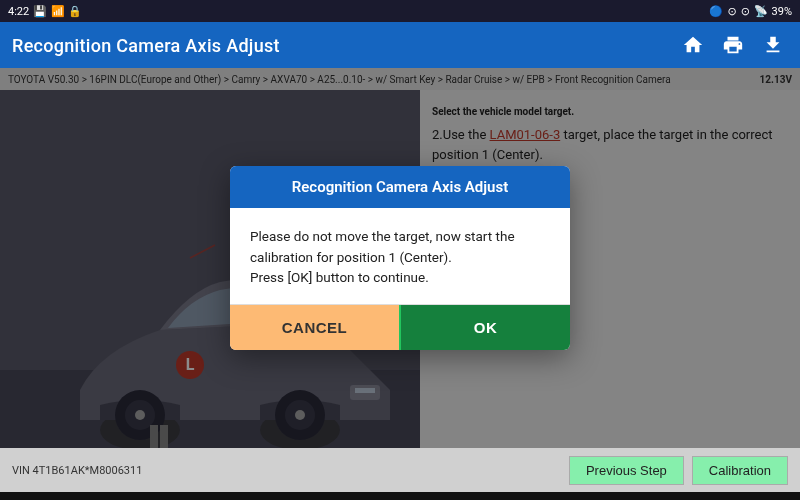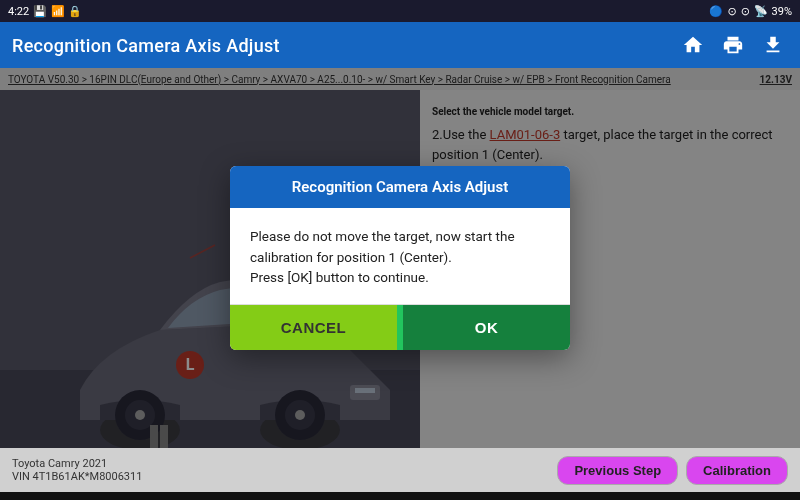--- a/index.html
+++ b/index.html
@@ -71,21 +71,20 @@
       width: 100%;
       height: 22px;
       background: #e8e8e8;
       display: flex;
       align-items: center;
       padding: 4px 8px;
       font-size: 10px;
       color: #333;
       overflow: hidden;
       white-space: nowrap;
-      text-decoration: underline;
     }
     #breadcrumb-bar span.voltage {
       margin-left: auto;
       color: #333;
       font-weight: bold;
     }
 
     
     #main-content {
       width: 100%;
@@ -142,26 +141,26 @@
     }
     #bottom-left {
       font-size: 11px;
       color: #333;
     }
     #bottom-right {
       display: flex;
       gap: 8px;
     }
     .bottom-btn {
-      background: #d946ef;
+      background: #86efac;
       border: 1px solid #aaa;
-      border-radius: 11px;
+      border-radius: 0;
       padding: 6px 16px;
       font-size: 13px;
-      font-weight: 700;
+      font-weight: 400;
       cursor: pointer;
       color: #222;
     }
 
     
     #overlay {
       position: absolute;
       top: 68px;
       left: 0;
       width: 100%;
@@ -202,23 +201,23 @@
     .dialog-btn {
       flex: 1;
       padding: 14px;
       font-size: 15px;
       font-weight: 700;
       cursor: pointer;
       border: none;
       letter-spacing: 0.5px;
     }
     #dialog-cancel {
-      background: #84cc16;
+      background: #fdba74;
       color: #333;
-      border-right: 6px solid #22c55e;
+      border-right: 2px solid #22c55e;
     }
     #dialog-ok {
       background: #15803d;
       color: white;
     }
 
     
     #car-svg {
       width: 100%;
       height: 100%;
@@ -331,21 +330,20 @@
   <div id="text-area">
     <div class="step-title">Select the vehicle model target.</div>
     <div class="step-item">
       <span>2.Use the </span><span class="link-text">LAM01-06-3</span><span> target, place the target in the correct position 1 (Center).</span>
     </div>
   </div>
 </div>
 
 <div id="bottom-bar">
   <div id="bottom-left">
-    <div>Toyota Camry 2021</div>
     <div>VIN 4T1B61AK*M8006311</div>
   </div>
   <div id="bottom-right">
     <button class="bottom-btn">Previous Step</button>
     <button class="bottom-btn">Calibration</button>
   </div>
 </div>
 
 <div id="full-nav-bar">
   <span class="nav-icon">◀</span>

